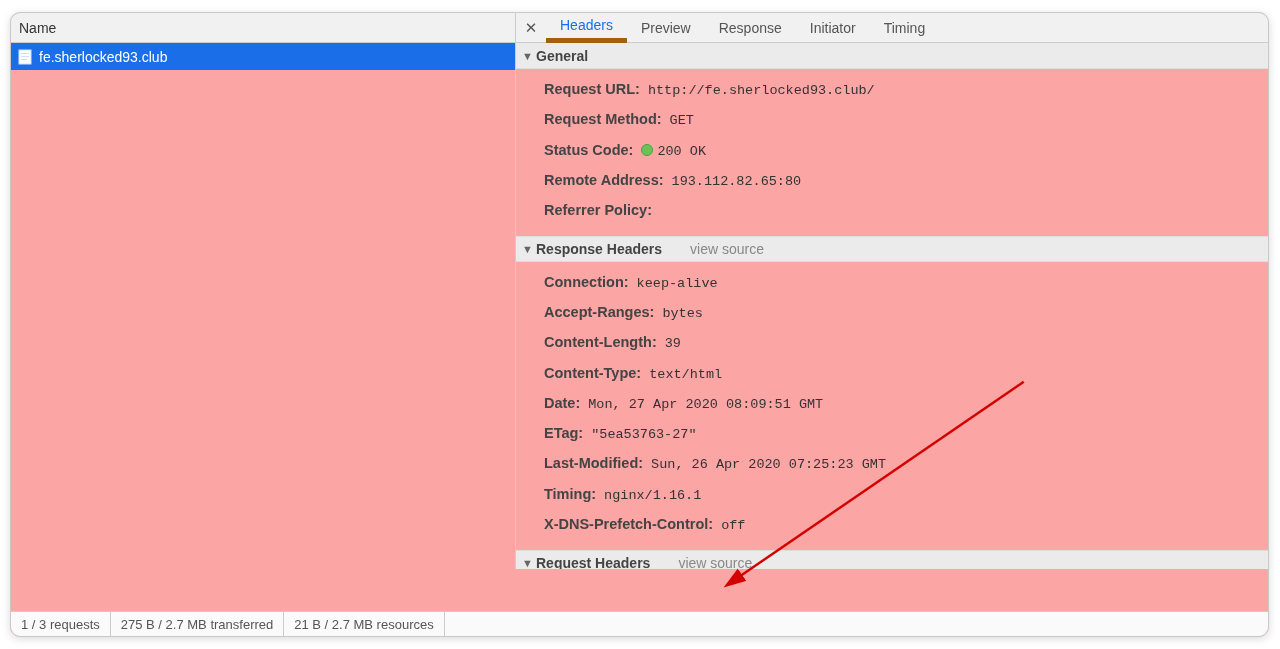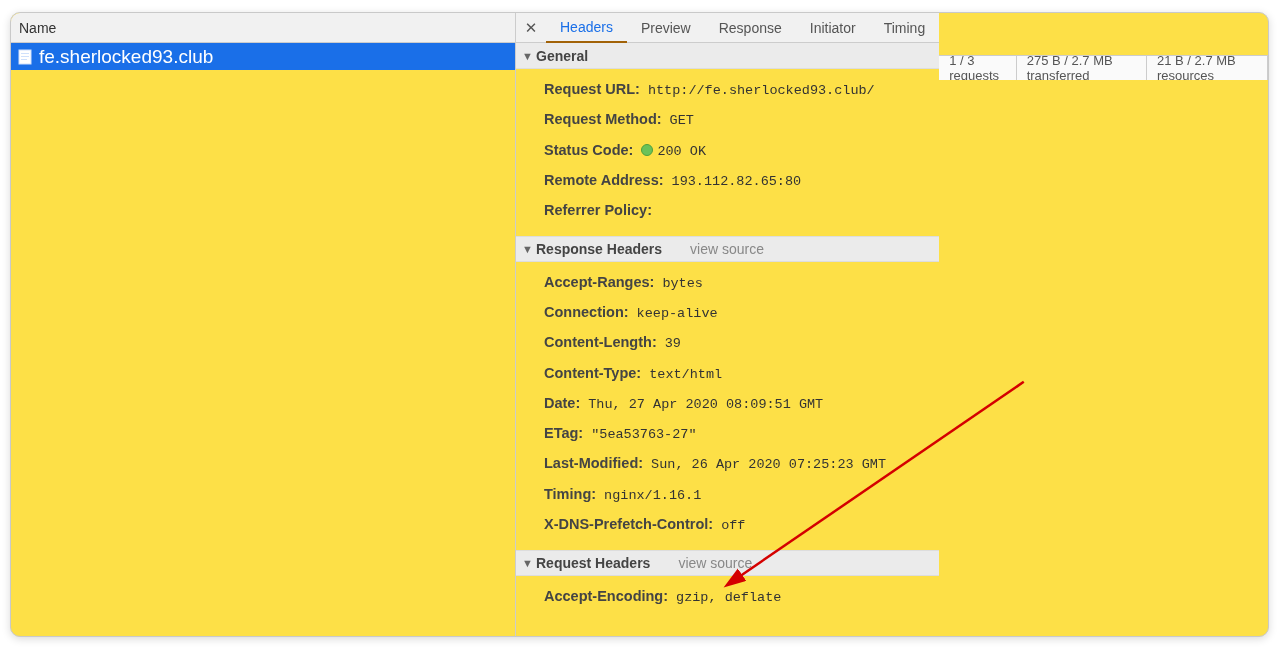--- a/index.html
+++ b/index.html
@@ -11,27 +11,27 @@
   width: 1280px;
   height: 649px;
   overflow: hidden;
   position: relative;
 }
 
 .window {
   width: 1259px;
   height: 625px;
   margin: 12px 10px;
-  background: #fde047;
+  background: #fca5a5;
   border: 1px solid #c9c9c9;
   border-radius: 10px;
   overflow: hidden;
   box-shadow: 0 2px 8px rgba(0,0,0,0.15);
   display: flex;
-  flex-direction: row;
+  flex-direction: column;
   position: relative;
 }
 
 .main {
   flex: 1;
   display: flex;
   min-height: 0;
 }
 
 
@@ -55,21 +55,21 @@
   flex: 1;
   overflow: auto;
 }
 .request-row {
   height: 27px;
   display: flex;
   align-items: center;
   padding: 0 6px;
   color: #fff;
   background: #1a6fe8;
-  font-size: 19px;
+  font-size: 14px;
   cursor: pointer;
 }
 .file-icon {
   width: 16px;
   height: 16px;
   margin-right: 6px;
   display: inline-flex;
   align-items: center;
   justify-content: center;
 }
@@ -105,21 +105,21 @@
   padding: 0 14px;
   height: 30px;
   display: flex;
   align-items: center;
   color: #555;
   font-size: 14px;
   cursor: pointer;
 }
 .tab.active {
   color: #1a6fe8;
-  border-bottom: 2px solid #a16207;
+  border-bottom: 5px solid #a16207;
   height: 30px;
 }
 
 .details {
   flex: 1;
   overflow-y: auto;
   overflow-x: hidden;
 }
 
 .section-header {
@@ -273,38 +273,38 @@
             </div>
         </div>
 
         <div class="section-header">
           <span class="disclosure">▼</span>
           <span>Response Headers</span>
           <span class="view-source">view source</span>
         </div>
         <div class="kv-list">
           <div class="kv">
+              <span class="k">Connection:</span>
+              <span class="v">keep-alive</span>
+            </div>
+          <div class="kv">
               <span class="k">Accept-Ranges:</span>
               <span class="v">bytes</span>
             </div>
           <div class="kv">
-              <span class="k">Connection:</span>
-              <span class="v">keep-alive</span>
-            </div>
-          <div class="kv">
               <span class="k">Content-Length:</span>
               <span class="v">39</span>
             </div>
           <div class="kv">
               <span class="k">Content-Type:</span>
               <span class="v">text/html</span>
             </div>
           <div class="kv">
               <span class="k">Date:</span>
-              <span class="v">Thu, 27 Apr 2020 08:09:51 GMT</span>
+              <span class="v">Mon, 27 Apr 2020 08:09:51 GMT</span>
             </div>
           <div class="kv">
               <span class="k">ETag:</span>
               <span class="v">"5ea53763-27"</span>
             </div>
           <div class="kv">
               <span class="k">Last-Modified:</span>
               <span class="v">Sun, 26 Apr 2020 07:25:23 GMT</span>
             </div>
           <div class="kv">

